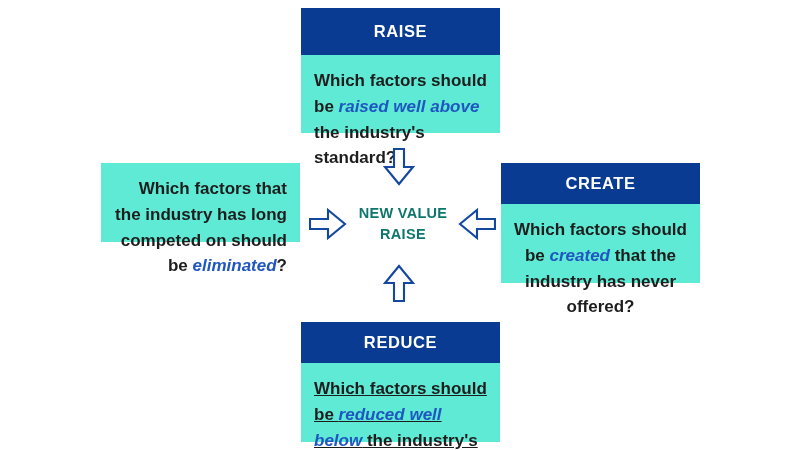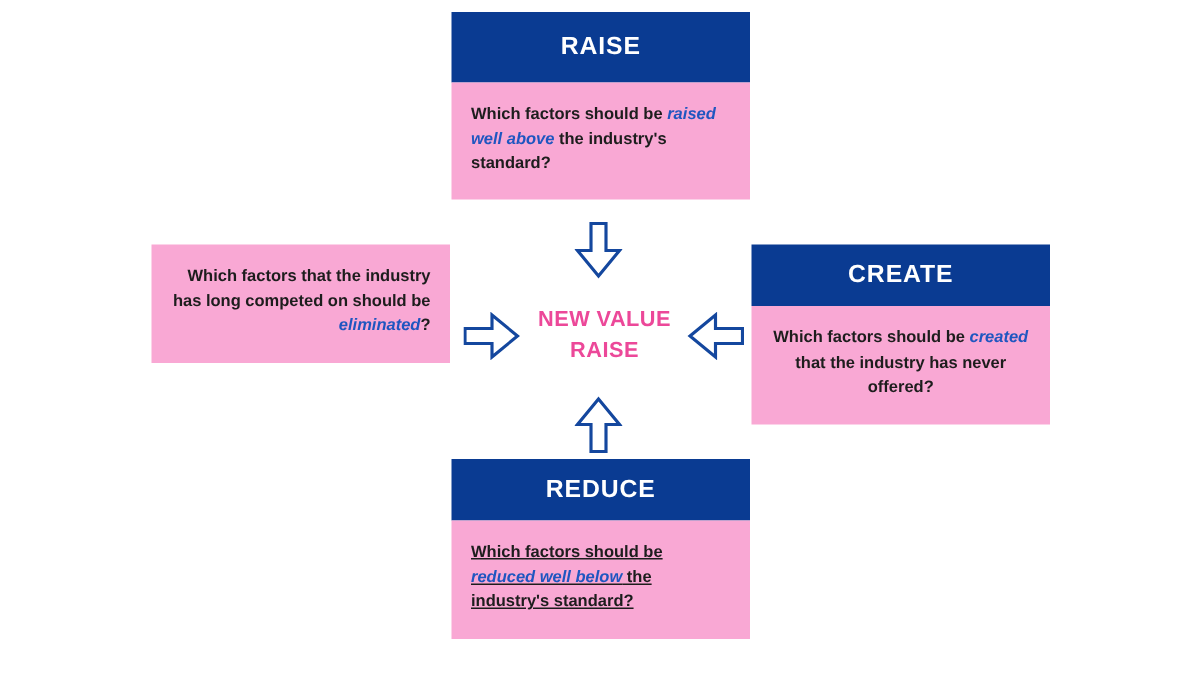--- a/index.html
+++ b/index.html
@@ -33,25 +33,25 @@
     font-weight: bold;
     font-size: 16.5px;
     letter-spacing: 0.6px;
     text-align: center;
     display: flex;
     align-items: center;
     justify-content: center;
     box-sizing: border-box;
   }
   .card-body {
-    background: #f9a8d4;
+    background: #5eead4;
     box-sizing: border-box;
     padding: 13px 13px 12px 13px;
     color: #1d1d1d;
-    font-size: 11px;
+    font-size: 17px;
     font-weight: bold;
     line-height: 1.52;
   }
   .card-body .em {
     color: #1f56c0;
     font-style: italic;
     font-weight: bold;
   }
 
   
@@ -63,34 +63,34 @@
   #card-eliminate        { left: 101px; top: 163px; width: 199px; }
   #card-eliminate .card-header { height: 41px; }
   #card-eliminate .card-body   { height: 79px; text-align: right; }
 
   
   #card-create           { left: 501px; top: 163px; width: 199px; }
   #card-create .card-header { height: 41px; }
   #card-create .card-body   { height: 79px; text-align: center; }
 
   
-  #card-reduce           { left: 301px; top: 306px; width: 199px; }
+  #card-reduce           { left: 301px; top: 322px; width: 199px; }
   #card-reduce .card-header { height: 41px; }
   #card-reduce .card-body   { height: 79px; text-align: left; text-decoration: underline; }
 
   
   #center-label {
     position: absolute;
     left: 345px;
     top: 203px;
     width: 116px;
     text-align: center;
     font-size: 14.5px;
     font-weight: bold;
-    color: #ec4899;
+    color: #0f766e;
     line-height: 1.42;
     letter-spacing: 0.3px;
   }
 
   
   .arrow {
     position: absolute;
   }
   .arrow svg { display: block; }
   #arrow-down  { left: 383px; top: 148px; }

